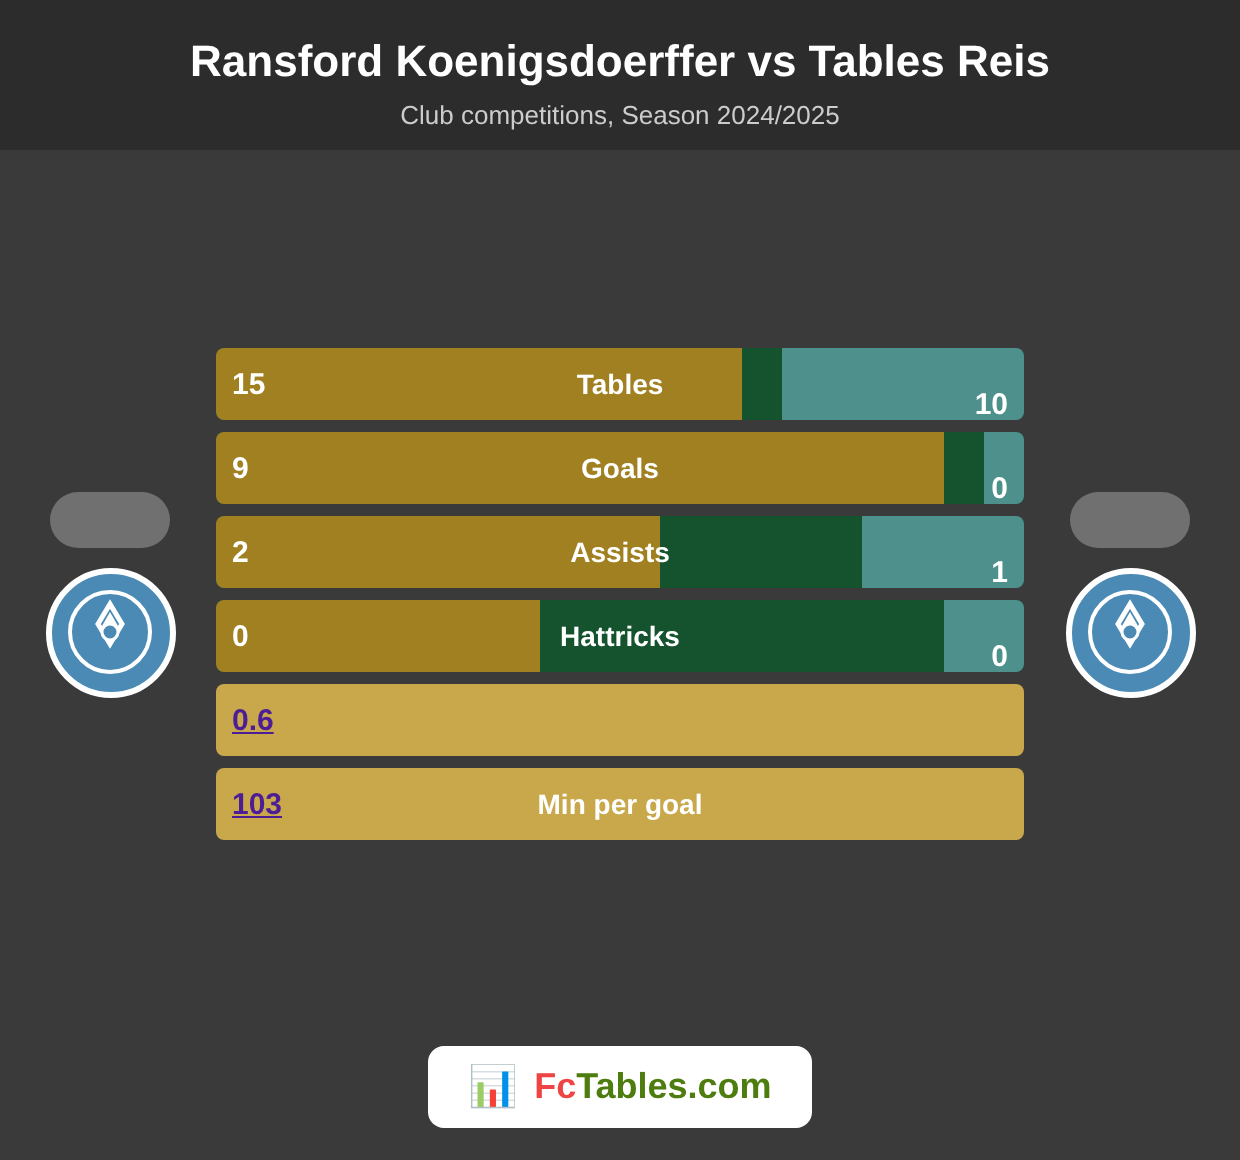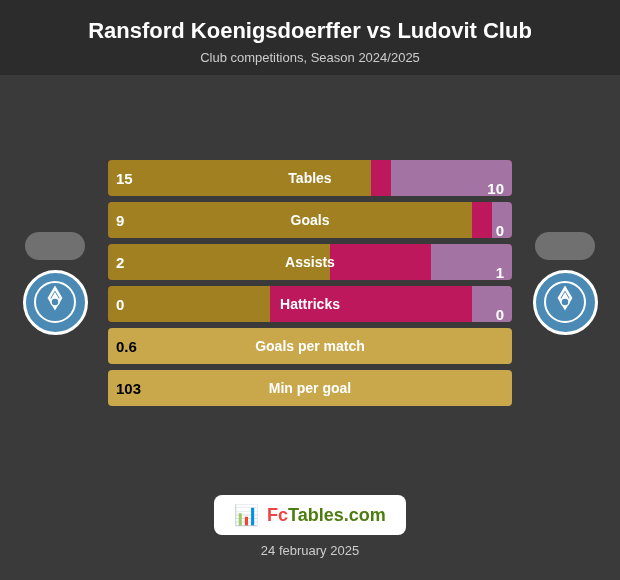--- a/index.html
+++ b/index.html
@@ -83,21 +83,21 @@
       flex: 1;
       display: flex;
       flex-direction: column;
       gap: 6px;
       padding: 0 8px;
     }
 
     .stat-row {
       display: flex;
       align-items: center;
-      background: #be185d;
+      background: #14532d;
       border-radius: 4px;
       height: 36px;
       position: relative;
       overflow: hidden;
     }
 
     .stat-left-val {
       position: absolute;
       left: 8px;
       color: #ffffff;
@@ -153,24 +153,25 @@
       background: #c8a84b;
       border-radius: 4px;
       height: 36px;
       position: relative;
       overflow: hidden;
     }
 
     .stat-row-single .stat-left-val {
       position: absolute;
       left: 8px;
-      color: #000000;
+      color: #4c1d95;
       font-weight: bold;
       font-size: 15px;
       z-index: 2;
+      text-decoration: underline;
     }
 
     .stat-row-single .stat-label {
       position: absolute;
       left: 50%;
       transform: translateX(-50%);
       color: #ffffff;
       font-weight: bold;
       font-size: 14px;
       z-index: 2;
@@ -213,21 +214,21 @@
       align-items: center;
       padding-bottom: 12px;
       background: #3a3a3a;
       width: 100%;
     }
   </style>
 </head>
 <body>
 
 <div class="header">
-  <h1>Ransford Koenigsdoerffer vs Ludovit Club</h1>
+  <h1>Ransford Koenigsdoerffer vs Tables Reis</h1>
   <div class="subtitle">Club competitions, Season 2024/2025</div>
 </div>
 
 <div class="main-content">
 
   <div class="logo-left">
     <div class="badge-gray"></div>
     <div class="team-badge">
       <svg viewBox="0 0 44 44" xmlns="http://www.w3.org/2000/svg">
         <circle cx="22" cy="22" r="20" fill="#4a8ab5" stroke="white" stroke-width="2"></circle>
@@ -262,21 +263,20 @@
       </div>
       <div class="stat-row">
         <div class="stat-bar-left" style="width: 40%;"></div>
         <div class="stat-bar-right" style="width: 10%;"></div>
         <span class="stat-left-val">0</span>
         <span class="stat-label">Hattricks</span>
         <span class="stat-right-val">0</span>
       </div>
       <div class="stat-row-single" style="background: rgb(200, 168, 75);">
         <span class="stat-left-val">0.6</span>
-        <span class="stat-label">Goals per match</span>
       </div>
       <div class="stat-row-single" style="background: rgb(200, 168, 75);">
         <span class="stat-left-val">103</span>
         <span class="stat-label">Min per goal</span>
       </div>
     </div>
 
   <div class="logo-right">
     <div class="badge-gray"></div>
     <div class="team-badge">
@@ -289,14 +289,13 @@
     </div>
   </div>
 
 </div>
 
 <div class="bottom-section">
   <div class="footer-logo">
     <span class="footer-logo-icon">📊</span>
     <span class="footer-logo-text"><span style="color:#ef4444">Fc</span><span style="color:#4d7c0f">Tables.com</span></span>
   </div>
-  <div class="date-text">24 february 2025</div>
 </div>
 
 </body></html>

